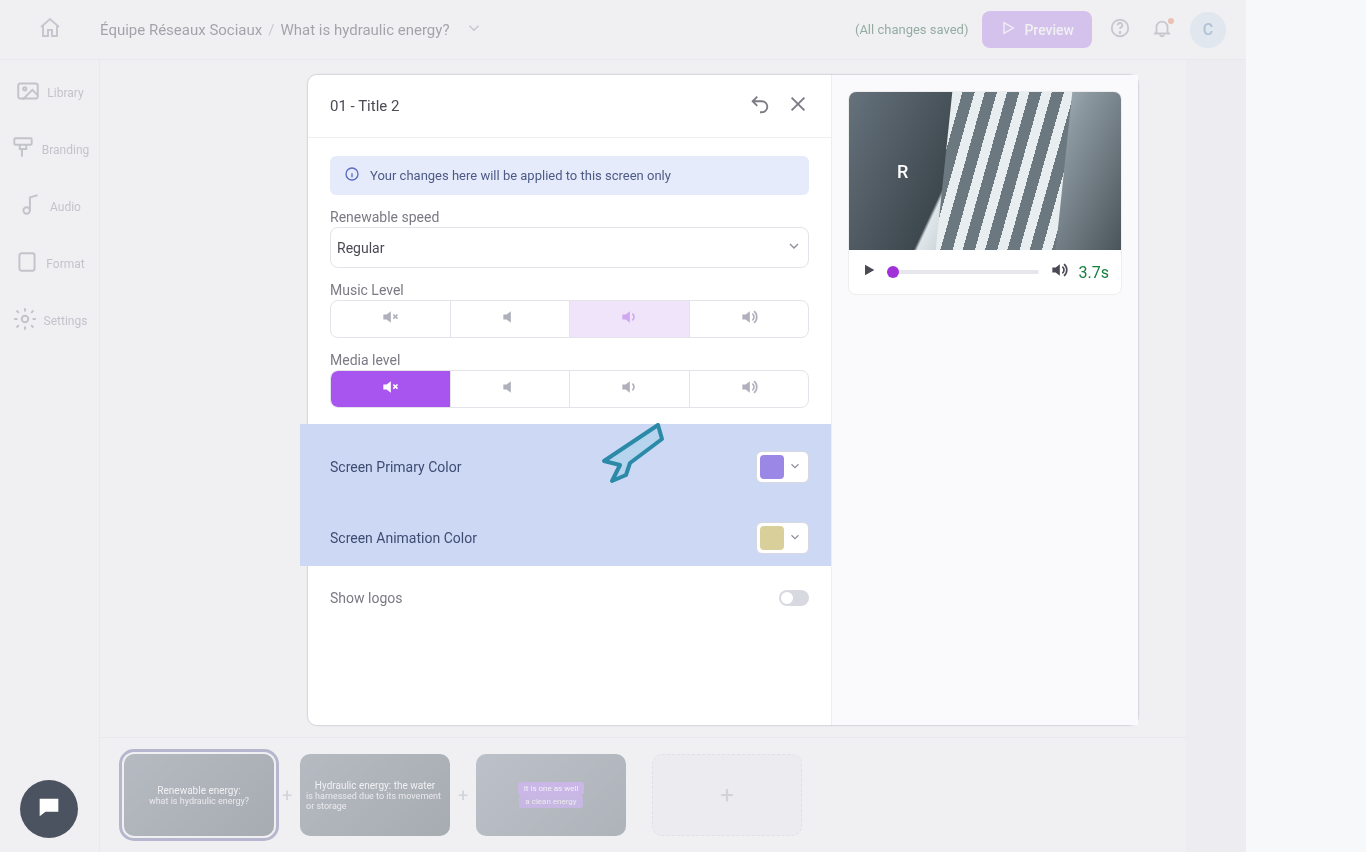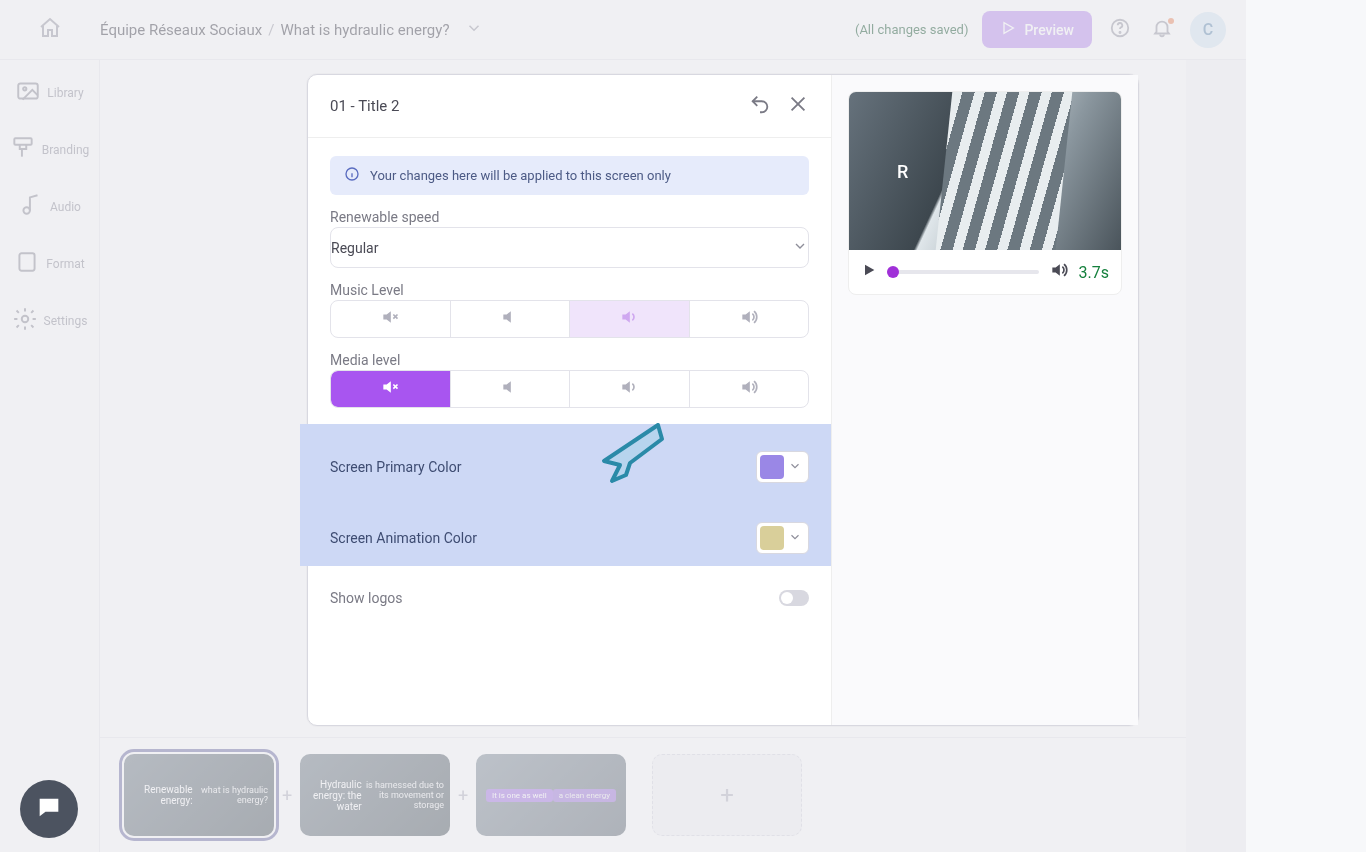--- a/index.html
+++ b/index.html
@@ -30,21 +30,21 @@
   
   .sidebar { position: absolute; top: 60px; left: 0; width: 100px; bottom: 0; border-right: 1px solid #ececef; background: #fff; padding-top: 18px; display: flex; flex-direction: column; align-items: center; gap: 28px; }
   .side-item { display: flex; flex-direction: row; align-items: center; gap: 6px; color: #8e8e9a; font-size: 12px; }
   .side-item svg { width: 26px; height: 26px; stroke: #8e8e9a; fill: none; stroke-width: 1.8; }
 
   
   .canvas { position: absolute; top: 60px; left: 100px; right: 60px; bottom: 115px; background: #fff; }
 
   
   .timeline { position: absolute; left: 100px; right: 60px; bottom: 0; height: 115px; background: #fff; border-top: 1px solid #ececef; display: flex; align-items: center; padding: 0 24px; gap: 0; }
-  .thumb { width: 150px; height: 82px; border-radius: 10px; background: linear-gradient(135deg,#6d7a84,#4a555c); position: relative; overflow: hidden; display:flex; align-items:center; justify-content:center; flex-direction:row; color:#fff; font-size:10px; text-align:right; padding:6px;}
+  .thumb { width: 150px; height: 82px; border-radius: 10px; background: linear-gradient(135deg,#6d7a84,#4a555c); position: relative; overflow: hidden; display:flex; align-items:center; justify-content:center; flex-direction:column; color:#fff; font-size:10px; text-align:left; padding:6px;}
   .thumb.active { outline: 3px solid #6f6fa5; outline-offset: 2px; }
   .thumb.add { background: #f4f4f7; border: 1px dashed #d8d8e0; color: #b3b3c0; font-size: 24px;}
   .between-add { width: 26px; height: 82px; display:flex; align-items:center; justify-content:center; color:#b3b3c0; font-size:18px;}
   .thumb .t-line2 { font-size: 9px; opacity: .9;}
   .thumb.purple-card { background: linear-gradient(135deg,#7e8b96,#5b6670); }
   .thumb.purple-card .pill{ background:#a070e0; padding:2px 6px; border-radius:3px; font-size:8px; display:inline-block;}
 
   
   .dim { position: absolute; inset: 0; background: rgba(230,230,235,.60); }
 
@@ -60,21 +60,21 @@
   .dlg-head-actions { margin-left: auto; display: flex; gap: 16px; }
   .dlg-head-actions svg { width: 22px; height: 22px; stroke: #7a7a85; fill: none; stroke-width: 2; }
 
   .dlg-body { padding: 18px 22px 0 22px; display: flex; flex-direction: column; gap: 14px; position: relative; }
 
   .info-banner { background: #e6ebfb; border-radius: 6px; padding: 10px 14px; display: flex; align-items: center; gap: 10px; font-size: 13px; color: #4c5a85; }
   .info-banner svg { width: 16px; height: 16px; stroke: #5a6cc0; fill: none; stroke-width: 2; flex-shrink:0;}
 
   .field-label { font-size: 14px; color: #7a7a85; margin-bottom: 2px; }
 
-  .select { border: 1px solid #e3e3ea; border-radius: 8px; padding: 10px 0; display: flex; align-items: center; justify-content: space-between; font-size: 14px; color: #4a4a55; }
+  .select { border: 1px solid #e3e3ea; border-radius: 8px; padding: 10px 6px; display: flex; align-items: center; justify-content: space-between; font-size: 14px; color: #4a4a55; }
   .select svg { width: 16px; height: 16px; stroke: #8e8e9a; fill: none; stroke-width: 2; }
 
   .seg { display: flex; border: 1px solid #e3e3ea; border-radius: 8px; overflow: hidden; height: 38px; }
   .seg .cell { flex: 1; display: flex; align-items: center; justify-content: center; border-right: 1px solid #e3e3ea; }
   .seg .cell:last-child { border-right: none; }
   .seg .cell svg { width: 20px; height: 20px; fill: #b0b0bc; }
   .seg.music .cell.sel { background: #f0e4fb; }
   .seg.music .cell.sel svg { fill: #cfa8f0; }
   .seg.media .cell.sel { background: #a855f0; border-radius: 6px 0 0 6px;}
   .seg.media .cell.sel svg { fill: #fff; }

